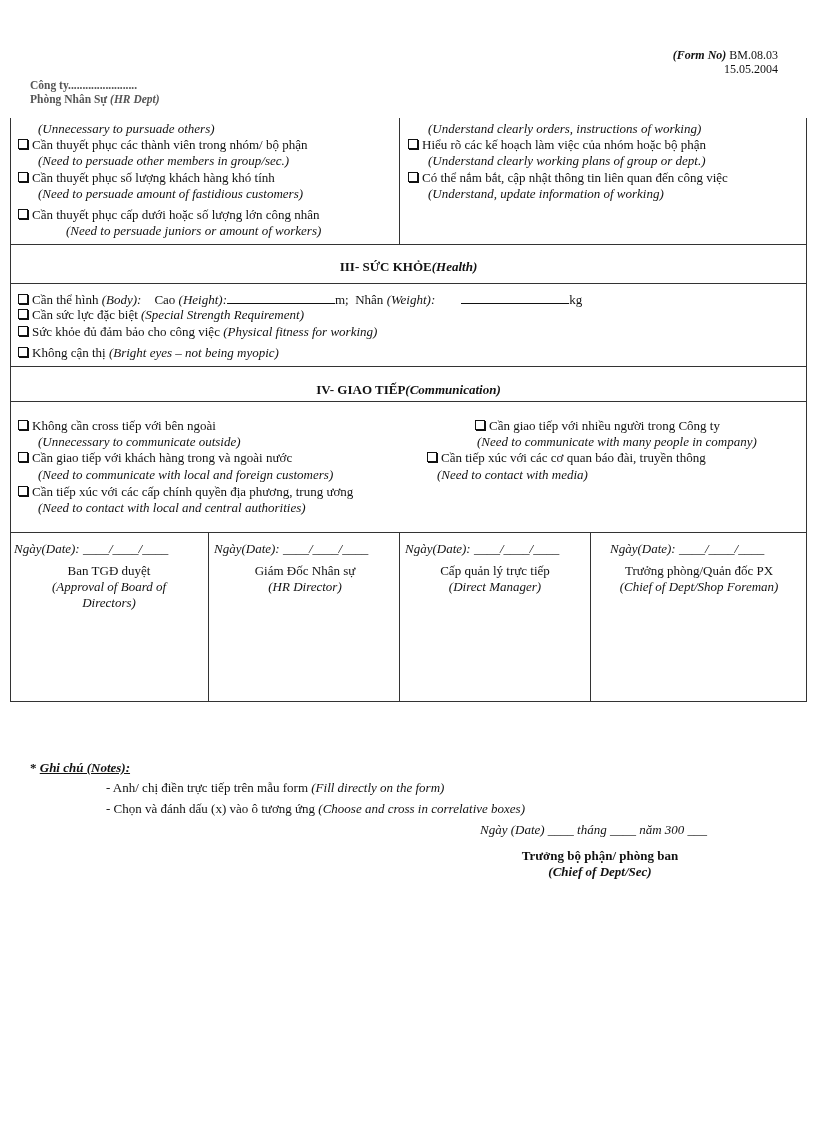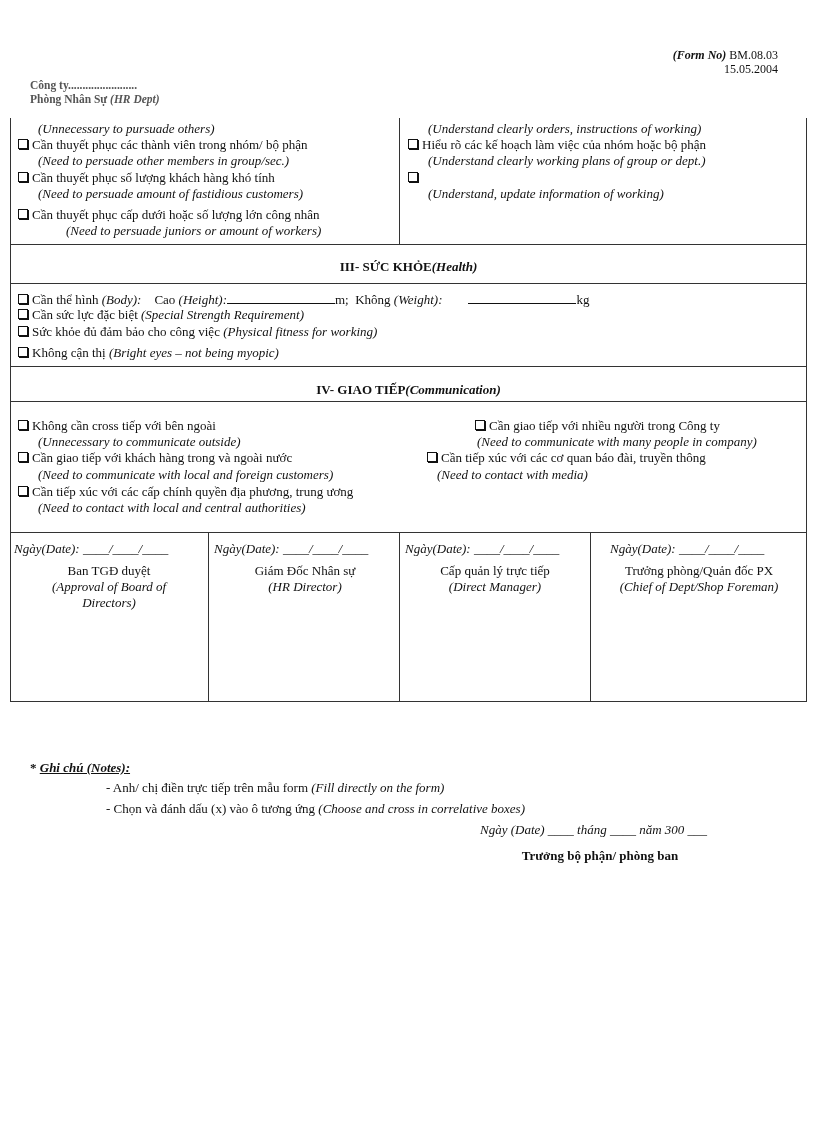--- a/index.html
+++ b/index.html
@@ -48,29 +48,29 @@
 <div class="item" style="left:18px;top:137px;"><span class="cb"></span><span>Cần thuyết phục các thành viên trong nhóm/ bộ phận</span></div>
 <div class="item it" style="left:38px;top:153px;">(Need to persuade other members in group/sec.)</div>
 <div class="item" style="left:18px;top:170px;"><span class="cb"></span><span>Cần thuyết phục số lượng khách hàng khó tính</span></div>
 <div class="item it" style="left:38px;top:186px;">(Need to persuade amount of fastidious customers)</div>
 <div class="item" style="left:18px;top:207px;"><span class="cb"></span><span>Cần thuyết phục cấp dưới hoặc số lượng lớn công nhân</span></div>
 <div class="item it" style="left:66px;top:223px;">(Need to persuade juniors or amount of workers)</div>
 
 <div class="item it" style="left:428px;top:121px;">(Understand clearly orders, instructions of working)</div>
 <div class="item" style="left:408px;top:137px;"><span class="cb"></span><span>Hiểu rõ các kế hoạch làm việc của nhóm hoặc bộ phận</span></div>
 <div class="item it" style="left:428px;top:153px;">(Understand clearly working plans of group or dept.)</div>
-<div class="item" style="left:408px;top:170px;"><span class="cb"></span></div>
+<div class="item" style="left:408px;top:170px;"><span class="cb"></span><span>Có thể nắm bắt, cập nhật thông tin liên quan đến công việc</span></div>
 <div class="item it" style="left:428px;top:186px;">(Understand, update information of working)</div>
 
 <div class="hdr" style="top:259px;"><span>III- SỨC KHỎE</span><i>(Health)</i></div>
 <div class="item" style="left:18px;top:291px;">
   <span class="cb"></span><span>Cần thể hình</span>
   <i>(Body):</i>&nbsp;&nbsp;&nbsp;
   <span>Cao</span> <i>(Height):</i><span style="display:inline-block;width:108px;border-bottom:1px solid #111;height:12px;"></span><span>m;</span>&nbsp;
-  <span>Không</span> <i>(Weight):</i><span style="display:inline-block;width:26px;"></span><span style="display:inline-block;width:108px;border-bottom:1px solid #111;height:12px;"></span><span>kg</span>
+  <span>Nhân</span> <i>(Weight):</i><span style="display:inline-block;width:26px;"></span><span style="display:inline-block;width:108px;border-bottom:1px solid #111;height:12px;"></span><span>kg</span>
 </div>
 <div class="item" style="left:18px;top:307px;"><span class="cb"></span><span>Cần sức lực đặc biệt</span> <i>(Special Strength Requirement)</i></div>
 <div class="item" style="left:18px;top:324px;"><span class="cb"></span><span>Sức khỏe đủ đảm bảo cho công việc</span> <i>(Physical fitness for working)</i></div>
 <div class="item" style="left:18px;top:345px;"><span class="cb"></span><span>Không cận thị</span> <i>(Bright eyes – not being myopic)</i></div>
 
 <div class="hdr" style="top:382px;"><span>IV- GIAO TIẾP</span><i>(Communication)</i></div>
 <div class="item" style="left:18px;top:418px;"><span class="cb"></span><span>Không cần cross tiếp với bên ngoài</span></div>
 <div class="item it" style="left:38px;top:434px;">(Unnecessary to communicate outside)</div>
 <div class="item" style="left:18px;top:450px;"><span class="cb"></span><span>Cần giao tiếp với khách hàng trong và ngoài nước</span></div>
 <div class="item it" style="left:38px;top:467px;">(Need to communicate with local and foreign customers)</div>
@@ -103,13 +103,14 @@
 </div>
 
 <div class="item" style="left:30px;top:760px;font-weight:bold;">
   <span>*</span> <i class="u">Ghi chú (Notes):</i>
 </div>
 <div class="item" style="left:106px;top:780px;"><span>- Anh/ chị điền trực tiếp trên mẫu form</span> <i>(Fill directly on the form)</i></div>
 <div class="item" style="left:106px;top:801px;"><span>- Chọn và đánh dấu (x) vào ô tương ứng</span> <i>(Choose and cross in correlative boxes)</i></div>
 <div class="item it" style="left:480px;top:822px;">Ngày (Date) ____ tháng ____ năm 300 ___</div>
 <div class="sig" style="left:480px;top:848px;width:240px;font-weight:bold;">
   <div>Trưởng bộ phận/ phòng ban</div>
+  <div class="it">(Chief of Dept/Sec)</div>
 </div>
 
 </body></html>

